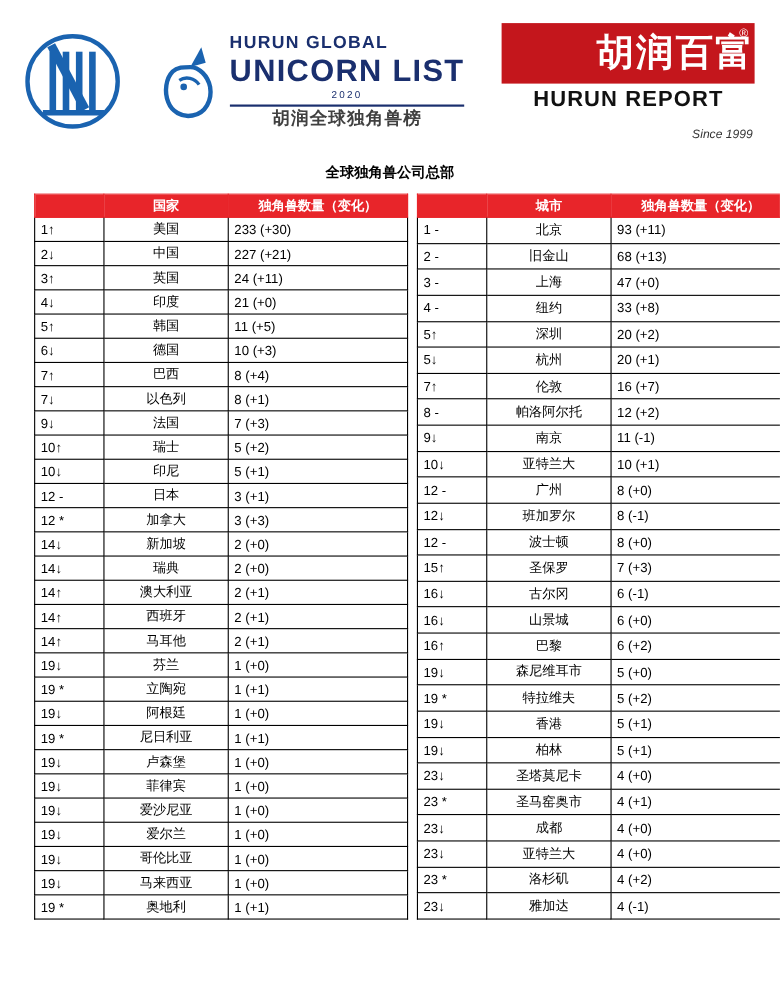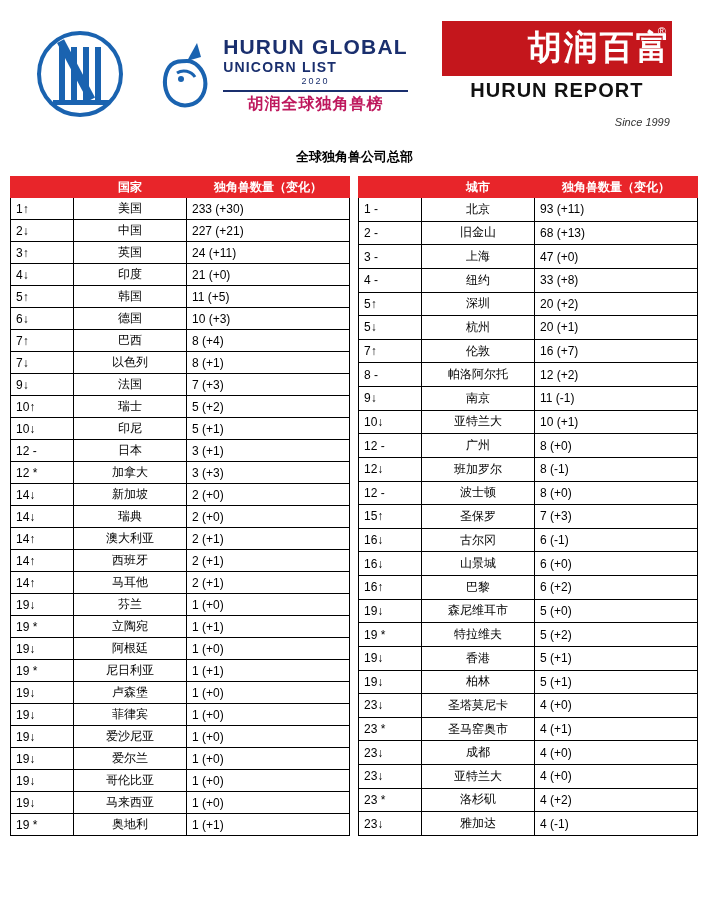--- a/index.html
+++ b/index.html
@@ -87,47 +87,47 @@
   .unicorn-mark {
     width: 58px;
     height: 70px;
     position: relative;
   }
   .unicorn-mark svg { display: block; }
   .unicorn-text {
     line-height: 1;
   }
   .unicorn-text .l1 {
-    font-size: 21px;
+    font-size: 16px;
     letter-spacing: 1.2px;
     color: #1a2f6e;
     font-weight: bold;
   }
   .unicorn-text .l2 {
-    font-size: 14px;
+    font-size: 28px;
     letter-spacing: 1.2px;
     color: #1a2f6e;
     font-weight: bold;
     margin-top: 3px;
   }
   .unicorn-text .yr {
     font-size: 9px;
     color: #1a2f6e;
     letter-spacing: 2px;
     text-align: center;
     margin: 3px 0 4px 0;
   }
   .unicorn-text .rule {
     height: 2px;
     background: #1a2f6e;
     margin-bottom: 4px;
   }
   .unicorn-text .cn {
     font-size: 16px;
-    color: #be185d;
+    color: #404040;
     font-weight: bold;
     letter-spacing: 1px;
     text-align: center;
   }
 
   
   .logo-hurun {
     width: 230px;
   }
   .logo-hurun .red {
@@ -171,20 +171,21 @@
     font-weight: bold;
     margin: 8px 0 10px 0;
   }
 
   
   .tables {
     display: flex;
     gap: 8px;
     padding: 0 10px;
     box-sizing: border-box;
+    margin-left: 21px;
   }
   table.rank {
     border-collapse: collapse;
     table-layout: fixed;
     width: 336px;
     font-size: 12px;
   }
   table.rank th {
     background: #e8252a;
     color: #ffffff;

